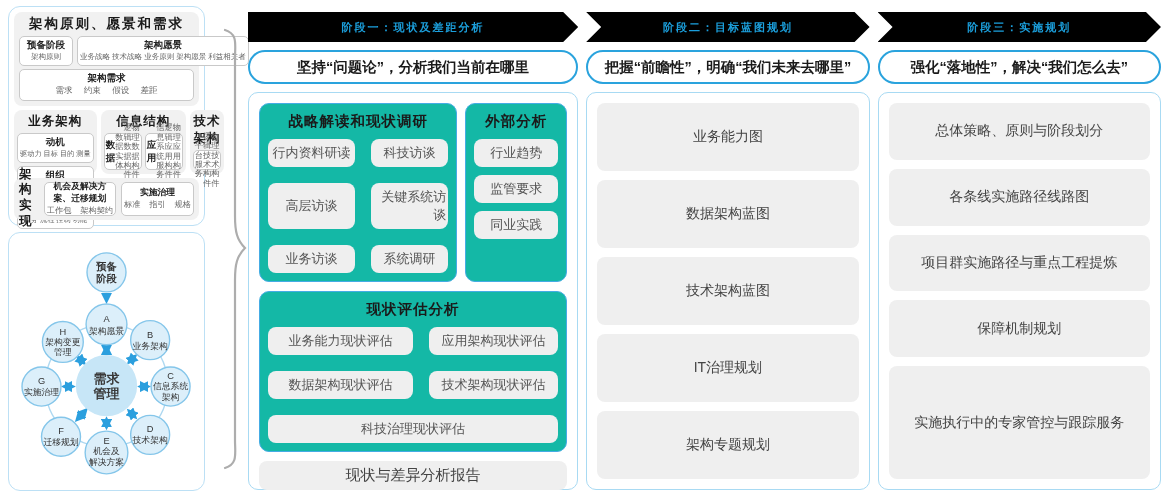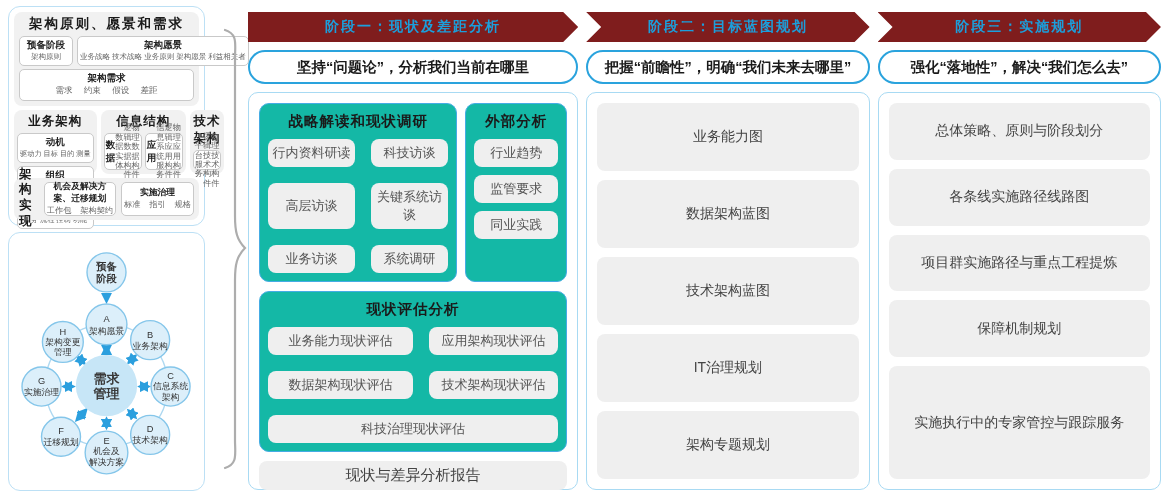--- a/index.html
+++ b/index.html
@@ -46,26 +46,26 @@
   
   .brace-col { width:26px; flex:0 0 auto; position:relative; }
   .brace-col svg { position:absolute; left:0; top:0; width:100%; height:100%; }
 
   
   .phases { flex:1; display:flex; gap:8px; padding:12px 6px 9px 0; min-width:0; }
   .phase { display:flex; flex-direction:column; gap:8px; min-width:0; }
   .phase-1 { flex:1.165; }
   .phase-2 { flex:1; }
   .phase-3 { flex:1; }
-  .phase-header { height:30px; flex:0 0 auto; background:#7f1d1d; color:#1B9FDC; font-weight:bold; font-size:14px; letter-spacing:2px; display:flex; align-items:center; justify-content:center; }
+  .phase-header { height:30px; flex:0 0 auto; background:#000000; color:#1B9FDC; font-weight:bold; font-size:11px; letter-spacing:2px; display:flex; align-items:center; justify-content:center; }
   .arrow-right { clip-path:polygon(0 0, calc(100% - 15px) 0, 100% 50%, calc(100% - 15px) 100%, 0 100%); }
   .arrow-both { clip-path:polygon(0 0, calc(100% - 15px) 0, 100% 50%, calc(100% - 15px) 100%, 0 100%, 15px 50%); }
   .phase-sub { height:34px; flex:0 0 auto; border:2px solid #2AA3DD; border-radius:17px; background:#fff; color:#1a1a1a; font-weight:bold; font-size:14.5px; display:flex; align-items:center; justify-content:center; white-space:nowrap; }
   .phase-body { flex:1; border:1.5px solid #A8DAF3; border-radius:10px; background:#fff; padding:10px; display:flex; flex-direction:column; gap:9px; min-height:0; }
-  .chip { background:#EFEFEF; border-radius:8px; color:#555; font-size:13px; display:flex; align-items:center; justify-content:center; text-align:center; padding:5px 2px; }
+  .chip { background:#EFEFEF; border-radius:8px; color:#555; font-size:13px; display:flex; align-items:center; justify-content:center; text-align:right; padding:5px 2px; }
   .subrow { display:flex; gap:8px; flex:0 0 auto; }
   .subbox { border:1.5px solid #45ACE4; border-radius:10px; background:#14b8a6; padding:7px 8px 8px; }
   .sb-strategy { flex:2.15; }
   .sb-external { flex:1; }
   .sb-hd { font-weight:bold; font-size:14.5px; color:#1a1a1a; text-align:center; letter-spacing:1px; margin:1px 0 8px; }
   .grid2 { display:grid; grid-template-columns:1.12fr 1fr; gap:16px; }
   .col3 { display:flex; flex-direction:column; gap:8px; }
   .span2 { grid-column:1 / span 2; }
   .report-chip { flex:1; font-size:15px; color:#444; }
   .p23-chip { flex:1; font-size:14px; color:#444; }

